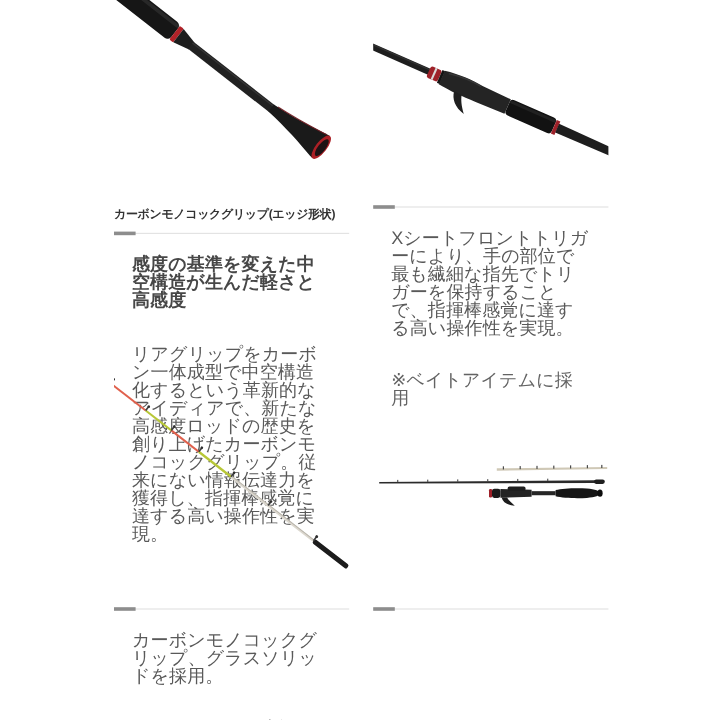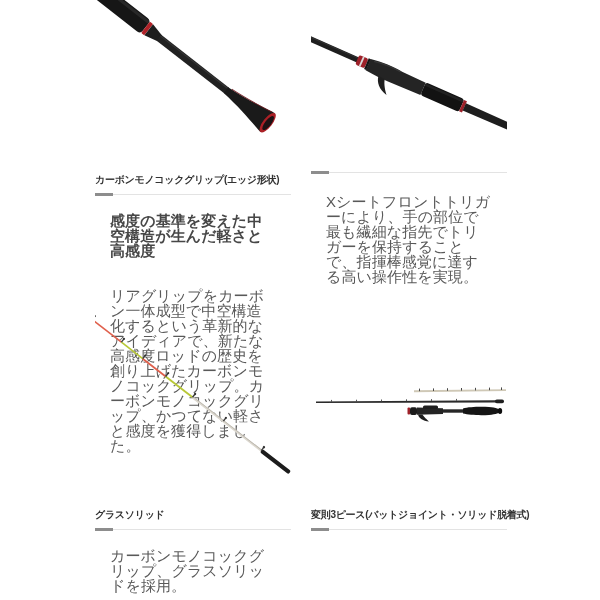--- a/index.html
+++ b/index.html
@@ -51,21 +51,21 @@
           <ellipse cx="209.6" cy="0" rx="3.1" ry="8.6" fill="#1d1214"></ellipse>
         </g>
       </svg>
     </div>
     <h3 class="heading">カーボンモノコックグリップ(エッジ形状)</h3>
     <div class="divider">
         <span class="line"></span>
         <span class="dash"></span>
       </div>
     <p class="lead">感度の基準を変えた中空構造が生んだ軽さと高感度</p>
-    <p class="body-text">リアグリップをカーボン一体成型で中空構造化するという革新的なアイディアで、新たな高感度ロッドの歴史を創り上げたカーボンモノコックグリップ。カーボンモノコックグリップ、かつてない軽さと感度を獲得しました。</p>
+    <p class="body-text">リアグリップをカーボン一体成型で中空構造化するという革新的なアイディアで、新たな高感度ロッドの歴史を創り上げたカーボンモノコックグリップ。従来にない情報伝達力を獲得し、指揮棒感覚に達する高い操作性を実現。</p>
 
   </section>
 
   <section class="feature">
     <div class="figure h-top">
       <svg viewBox="0 0 196 165">
         <g transform="translate(-5,37) rotate(23.8)">
           <rect x="0" y="-2.7" width="58" height="5.4" fill="#1e1e1e"></rect>
           <rect x="0" y="-2.2" width="58" height="1" fill="#3a3a3a" opacity="0.7"></rect>
           <rect x="56" y="-5.2" width="10" height="10.4" rx="2" fill="#9e2129"></rect>
@@ -79,20 +79,21 @@
           <rect x="170" y="-6.2" width="3.2" height="12.4" fill="#9e2129"></rect>
           <path d="M173,-4 L223,-3.4 L223,3.4 L173,4 Z" fill="#1e1e1e"></path>
         </g>
       </svg>
     </div>
     <div class="divider">
         <span class="line"></span>
         <span class="dash"></span>
       </div>
     <p class="body-text">Xシートフロントトリガーにより、手の部位で最も繊細な指先でトリガーを保持することで、指揮棒感覚に達する高い操作性を実現。</p>
+    <p class="note">※ベイトアイテムに採用</p>
   </section>
 
   <section class="feature">
     <div class="figure h-bottom">
       <svg viewBox="0 0 196 190">
         <g transform="translate(-6,7) rotate(37.8)">
           <rect x="0" y="-0.8" width="41" height="1.6" fill="#e0614d"></rect>
           <rect x="41" y="-0.85" width="27" height="1.7" fill="#b8c737"></rect>
           <rect x="68" y="-0.9" width="29" height="1.8" fill="#e0614d"></rect>
           <rect x="97" y="-0.95" width="34" height="1.9" fill="#b8c737"></rect>
@@ -113,21 +114,20 @@
             <circle cx="41" cy="-4.2" r="1.1"></circle>
             <circle cx="68" cy="-4.2" r="1.1"></circle>
             <circle cx="97" cy="-4.2" r="1.1"></circle>
             <circle cx="131" cy="-4.2" r="1.1"></circle>
             <circle cx="170" cy="-4.2" r="1.1"></circle>
             <circle cx="218" cy="-4.4" r="1.2"></circle>
           </g>
         </g>
       </svg>
     </div>
-    <h3 class="heading">グラスソリッド</h3>
     <div class="divider">
         <span class="line"></span>
         <span class="dash"></span>
       </div>
 
     <p class="body-text">カーボンモノコックグリップ、グラスソリッドを採用。</p>
     <p class="note">※GSアイテムに採用</p>
   </section>
 
   <section class="feature">
@@ -159,21 +159,20 @@
         <rect x="96.5" y="97.6" width="2.6" height="7" rx="1" fill="#9e2129"></rect>
         <rect x="99" y="97.2" width="7" height="7.8" rx="2" fill="#1b1b1b"></rect>
         <path d="M106,97.4 L132,98.2 L132,103.9 L106,104.8 Z" fill="#242424"></path>
         <rect x="112" y="95.4" width="15" height="3.6" rx="1.6" fill="#1e1e1e"></rect>
         <path d="M107,104.5 C108,108.5 112,111 118,111.5 C114,108 112.5,106.3 111.5,104.6 Z" fill="#1d1d1d"></path>
         <rect x="132" y="99.3" width="20" height="3.4" fill="#262626"></rect>
         <path d="M152,98.4 C158,96.9 170,96.5 178,97.1 C185,97.7 189,99.1 189,101 C189,102.9 185,104.3 178,104.9 C170,105.5 158,105.1 152,103.6 Z" fill="#151515"></path>
         <ellipse cx="189" cy="101" rx="2.2" ry="3" fill="#0d0d0d"></ellipse>
       </svg>
     </div>
-    <h3 class="heading">変則3ピース(バットジョイント・ソリッド脱着式)</h3>
     <div class="divider">
         <span class="line"></span>
         <span class="dash"></span>
       </div>
 
 
   </section>
 
 </div>
 

